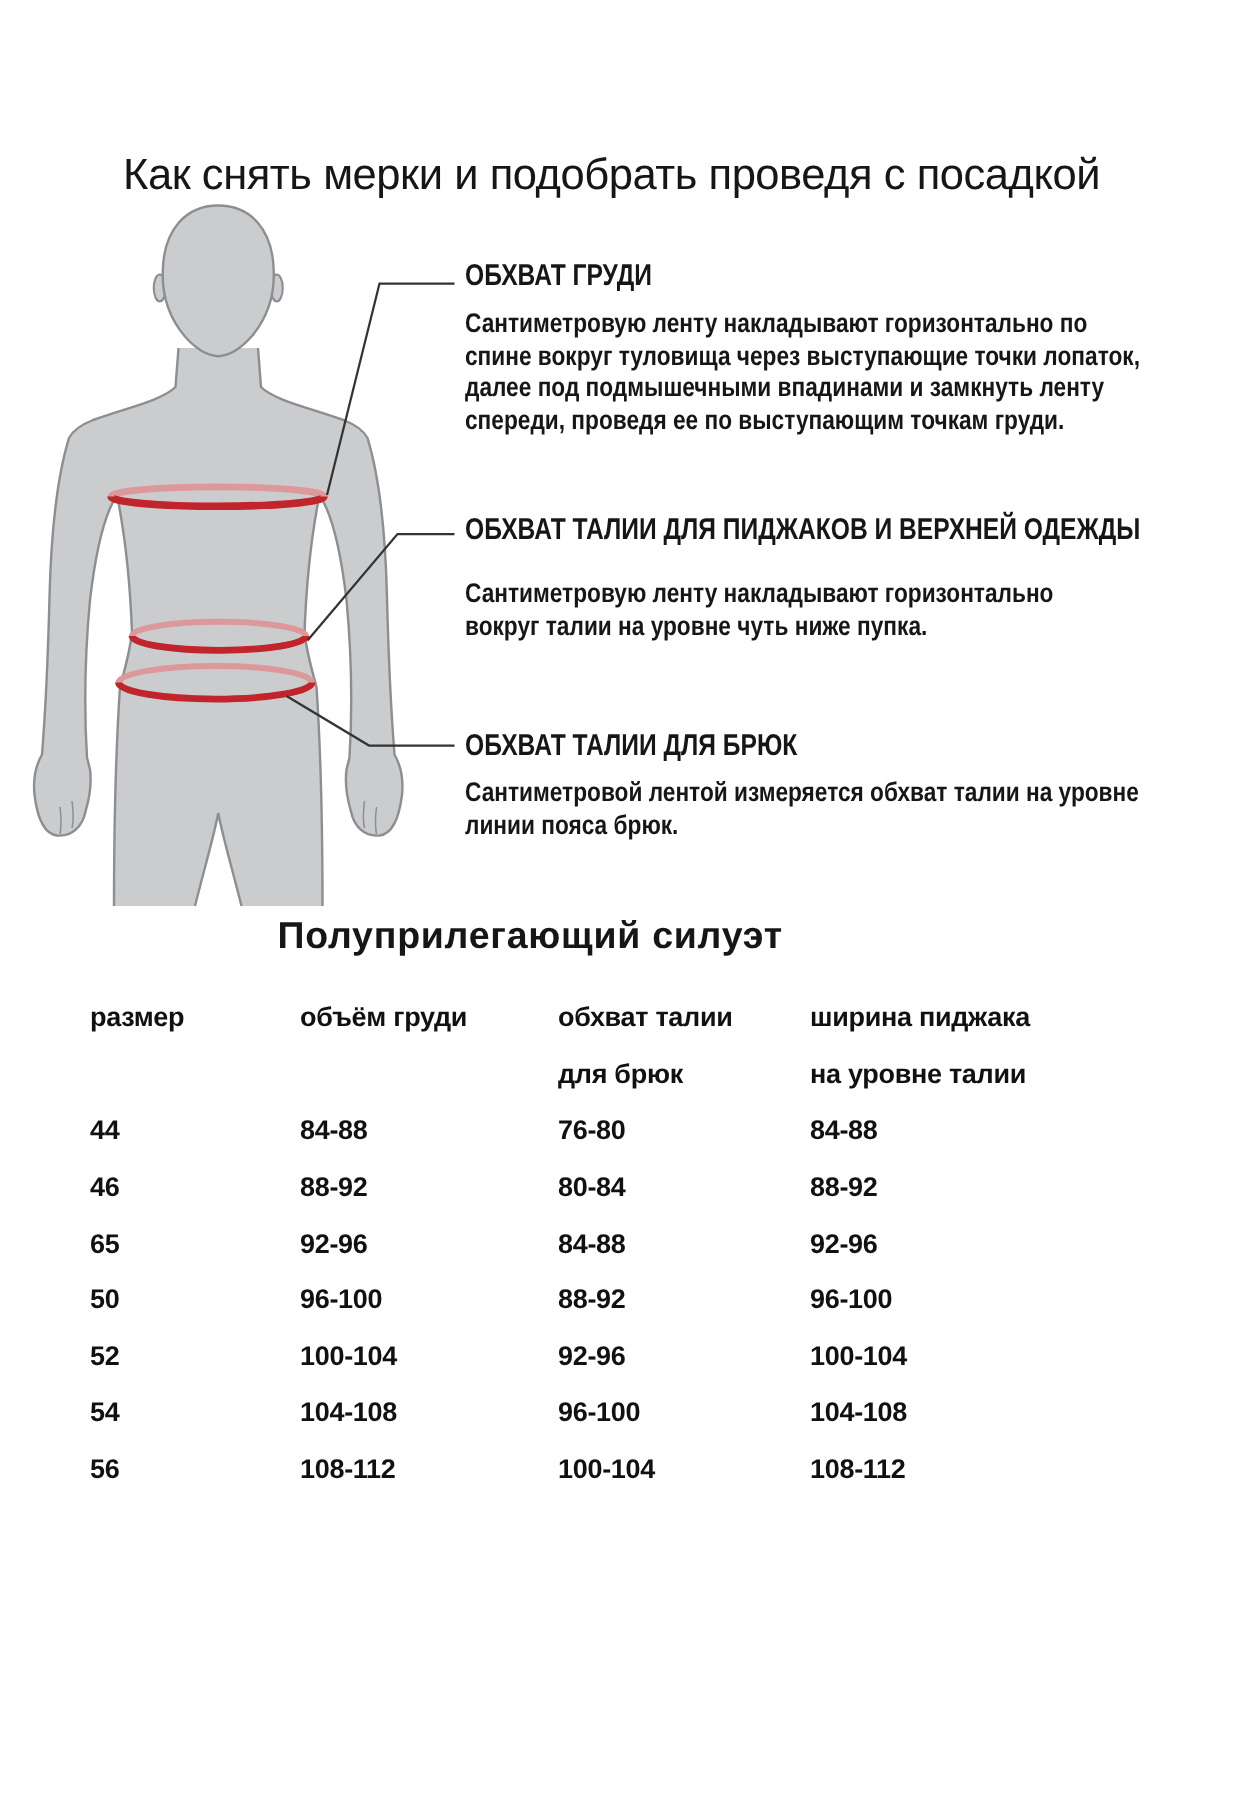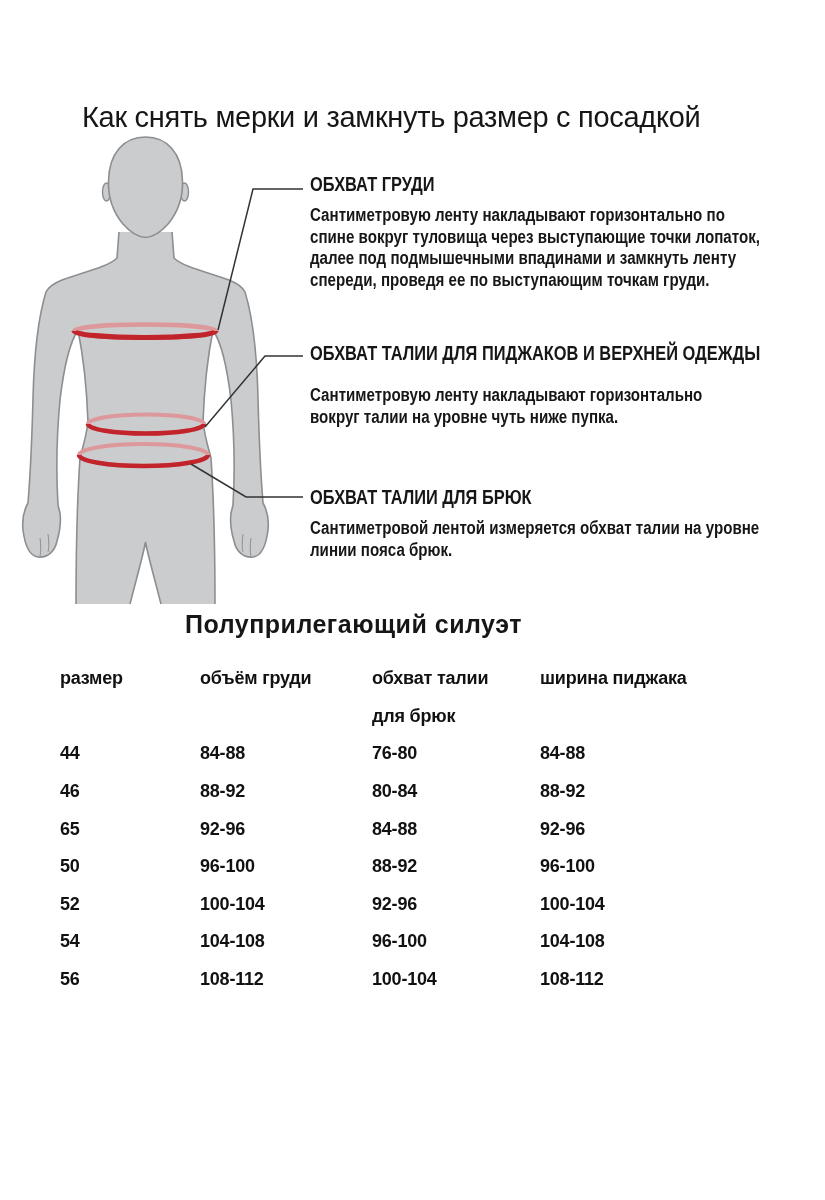--- a/index.html
+++ b/index.html
@@ -44,21 +44,21 @@
   .size-table{left:60px;top:660px;width:702px;}
   .t-row{display:flex;height:37.6px;align-items:center;}
   .t-cell{
     text-align:left;font-size:18px;font-weight:700;letter-spacing:-0.2px;color:#111;
   }
   .c1{width:140px;} .c2{width:172px;} .c3{width:168px;} .c4{width:222px;}
 </style>
 </head>
 <body>
 
-<h1 class="abs page-title">Как снять мерки и замкнуть размер с посадкой</h1>
+<h1 class="abs page-title">Как снять мерки и подобрать проведя с посадкой</h1>
 
 <svg class="abs figure-svg" viewBox="0 0 825 1200" aria-hidden="true">
 
   <path class="body-fill" d="
     M 119,232 L 117,258
     C 108,267 84,272 62,280 C 52,284 48,288 46,292
     C 38,318 34,358 33,398 C 32,438 30,478 28,503
     C 24,510 22,520 23,530 C 25,546 30,556 38,557
     C 48,558 55,551 57,541 C 60,531 61,521 60,513 L 58,505
     C 56,472 57,432 60,400 C 64,366 70,342 78,330
@@ -154,20 +154,21 @@
   <div class="t-row">
     <div class="t-cell c1">размер</div>
     <div class="t-cell c2">объём груди</div>
     <div class="t-cell c3">обхват талии</div>
     <div class="t-cell c4">ширина пиджака</div>
   </div>
   <div class="t-row">
     <div class="t-cell c1"></div>
     <div class="t-cell c2"></div>
     <div class="t-cell c3">для брюк</div>
+    <div class="t-cell c4">на уровне талии</div>
   </div>
   <div class="t-row">
     <div class="t-cell c1">44</div>
     <div class="t-cell c2">84-88</div>
     <div class="t-cell c3">76-80</div>
     <div class="t-cell c4">84-88</div>
   </div>
   <div class="t-row">
     <div class="t-cell c1">46</div>
     <div class="t-cell c2">88-92</div>

